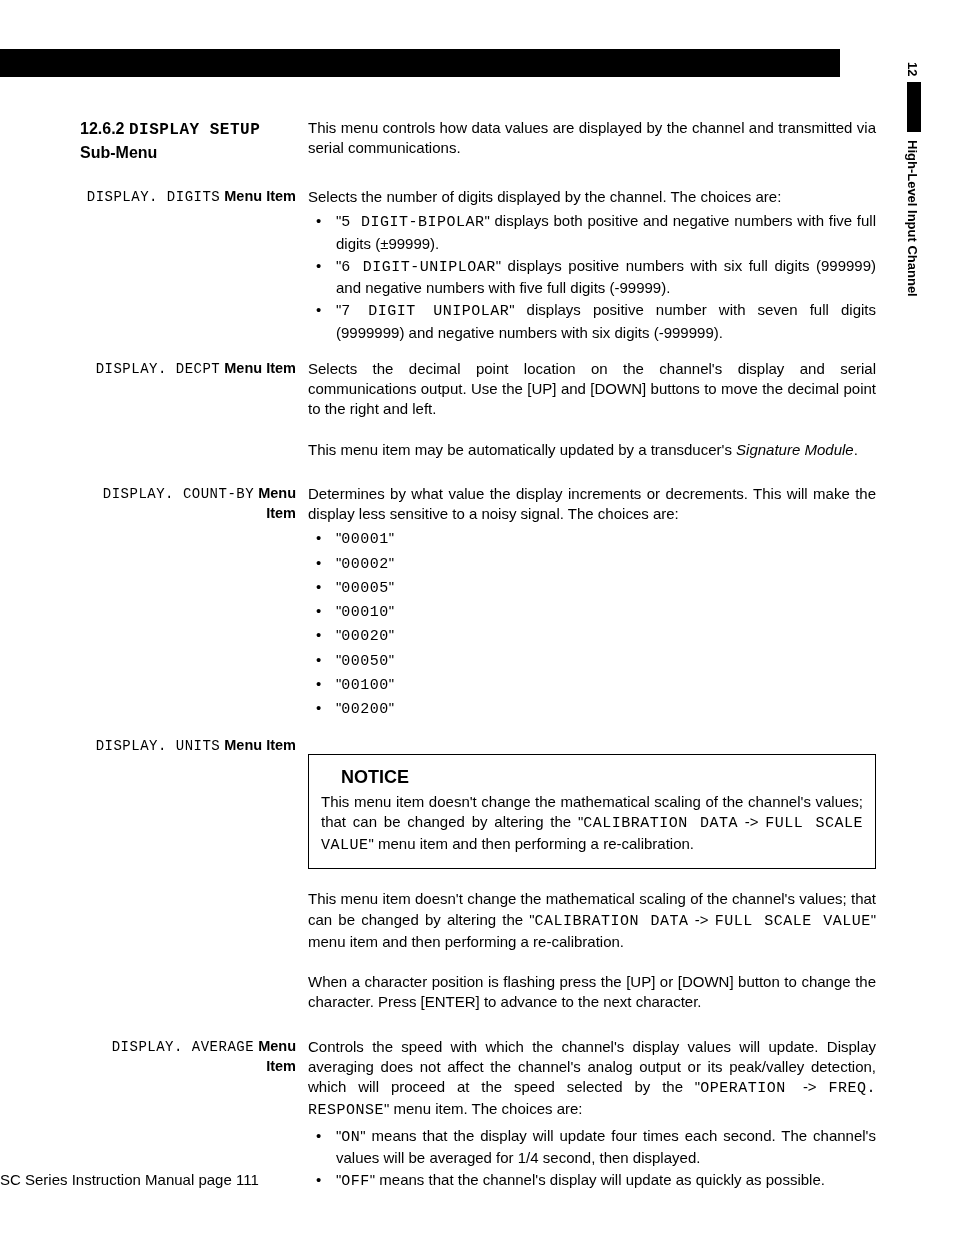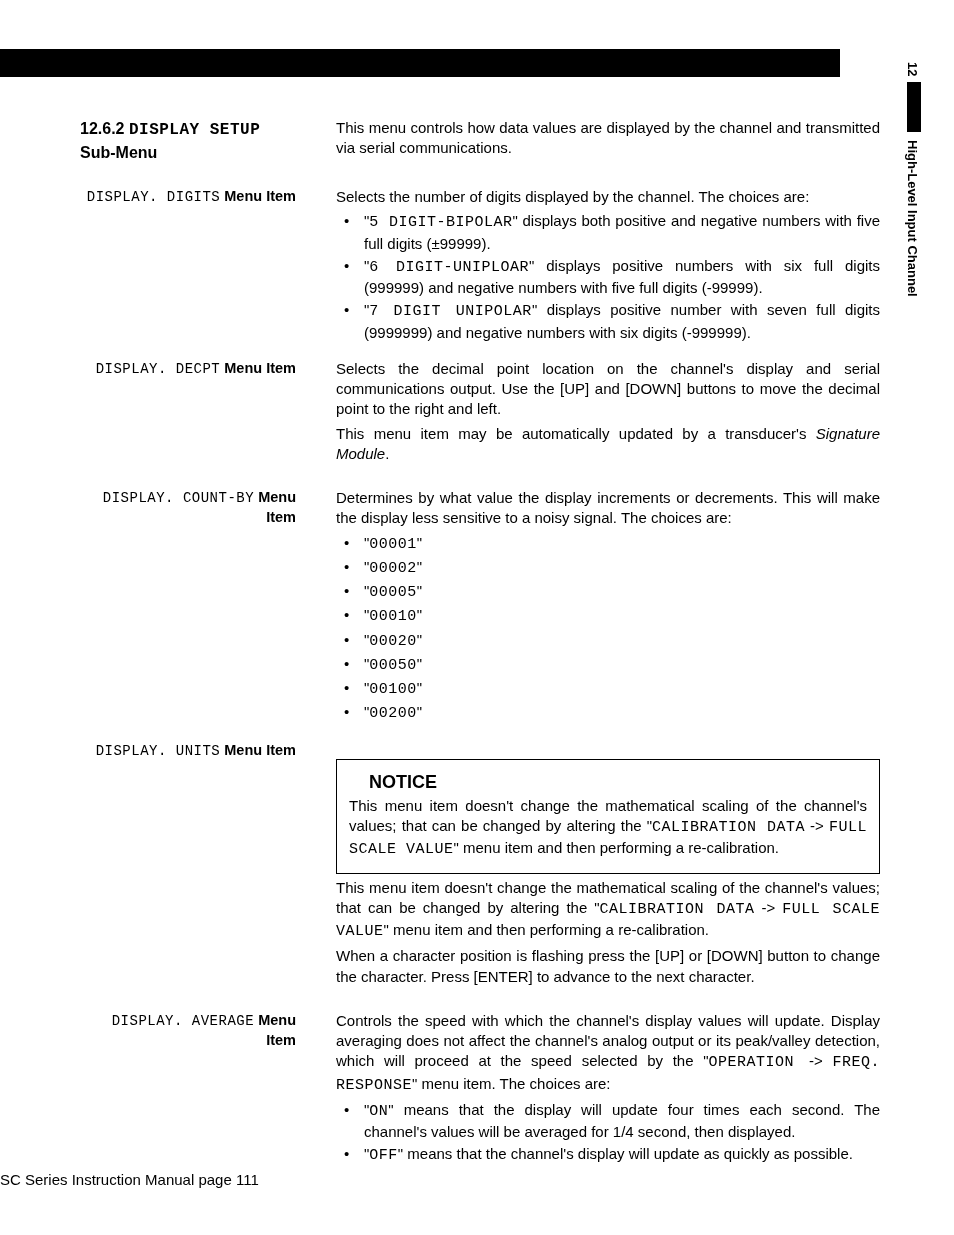--- a/index.html
+++ b/index.html
@@ -32,31 +32,31 @@
   .side-label {
     position: absolute;
     top: 140px; right: 33px;
     writing-mode: vertical-rl;
     font-size: 13px; font-weight: bold;
   }
   .content {
     position: absolute;
     top: 118px; left: 80px; width: 800px;
   }
-  .row { display: flex; align-items: flex-start; margin-bottom: 6px; gap: 28px; }
+  .row { display: flex; align-items: flex-start; margin-bottom: 6px; }
   .lcol { width: 228px; flex-shrink: 0; padding-right: 12px; }
   .rcol { width: 568px; text-align: justify; }
   .section-head { font-weight: bold; font-size: 16px; }
   .lcd { font-family: "Courier New", monospace; letter-spacing: 0.5px; }
   .menu-label { font-size: 14.5px; text-align: right; }
   .menu-label .lcd { font-size: 14px; }
   ul.bullets { list-style: none; padding-left: 0; margin-top: 4px; }
   ul.bullets li { position: relative; padding-left: 28px; margin-bottom: 2px; text-align: justify; }
   ul.bullets li::before { content: "•"; position: absolute; left: 8px; top: 0; }
-  .para { margin-top: 4px; text-align: justify; }
+  .para { margin-top: 20px; text-align: justify; }
   .notice-box {
     border: 1.5px solid #000;
     padding: 10px 12px 12px 12px;
     margin-top: 18px;
   }
   .notice-title { font-weight: bold; font-size: 18px; margin-bottom: 2px; margin-left: 20px; }
   .footer {
     position: absolute;
     bottom: 45px; left: 0; width: 880px;
     text-align: left; font-size: 15px;

